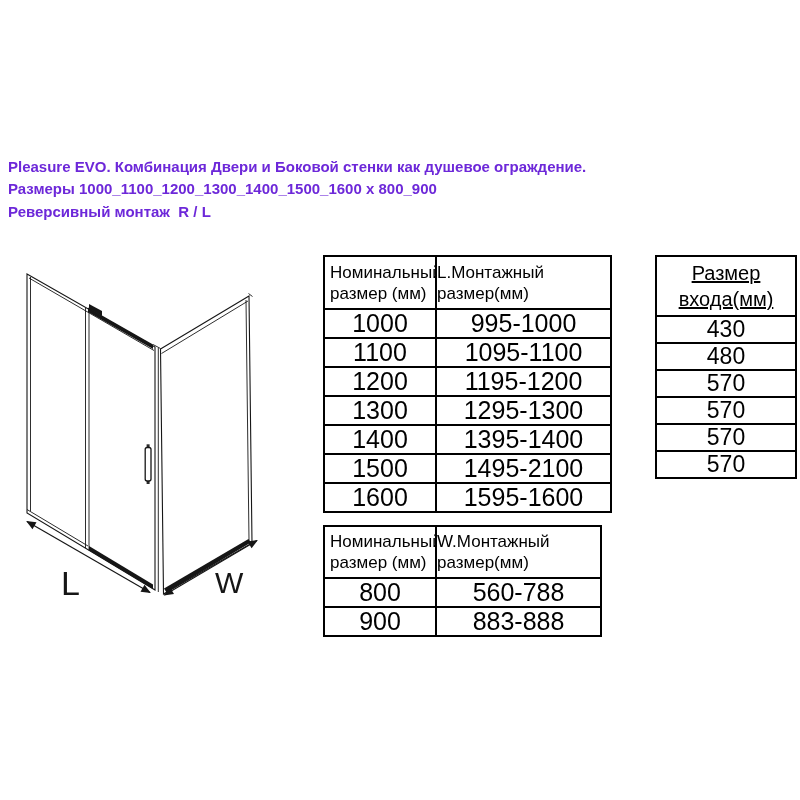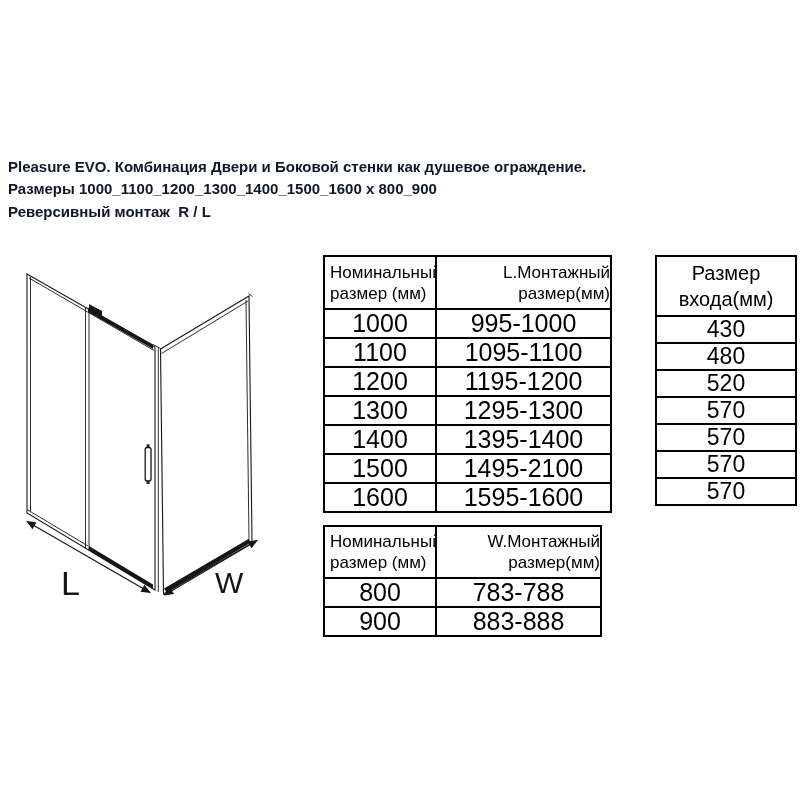--- a/index.html
+++ b/index.html
@@ -1,41 +1,41 @@
 <!DOCTYPE html>
 <html><head>
 <meta charset="utf-8">
 <style>
   html,body{margin:0;padding:0;background:#fff;}
   .page{position:relative;width:800px;height:800px;background:#fff;overflow:hidden;
         font-family:"Liberation Sans","DejaVu Sans",sans-serif;color:#000;}
   
   .header{position:absolute;left:8px;top:156px;}
-  .hline{font-size:15px;font-weight:bold;line-height:22.4px;white-space:pre;color:#0f172a;}
+  .hline{font-size:15px;font-weight:bold;line-height:22.4px;white-space:pre;color:#6d28d9;}
   
   .diagram{position:absolute;left:0;top:250px;}
   .ln{fill:none;stroke:#161616;stroke-width:1.1;}
   .thin{fill:none;stroke:#161616;stroke-width:0.9;}
   .fillb{fill:#161616;stroke:none;}
   .arrow{fill:none;stroke:#161616;stroke-width:1.2;}
   .handle{fill:#fff;stroke:#161616;stroke-width:1.3;}
   .nub{fill:#2a2a2a;stroke:none;}
   .dimtext{fill:#161616;font-family:"Liberation Sans","DejaVu Sans",sans-serif;}
   
   table.t{position:absolute;border-collapse:collapse;table-layout:fixed;background:#fff;}
   table.t td{border:2px solid #000;overflow:hidden;}
   tr.hd td{font-size:17px;line-height:21px;vertical-align:middle;padding:2px 0 2px 0;}
   td.hl{text-align:left;padding-left:5px !important;}
-  td.hc{text-align:right;}
+  td.hc{text-align:left;}
   td.num{font-size:25px;text-align:center;vertical-align:middle;line-height:1;}
   .t1{left:323px;top:255px;width:289px;}
   .t1 tr.hd{height:53px;}
   .t1 tr.dr{height:26.5px;}
   .t2{left:655px;top:255px;width:142px;}
-  .t2 tr.hd{height:60px;}
+  .t2 tr.hd{height:60px;text-decoration:underline;}
   .t2 tr.hd td{font-size:20px;line-height:26px;text-align:center;}
   .t2 tr.dr{height:24.6px;}
   .t2 td.num{font-size:23px;}
   .t3{left:323px;top:525px;width:279px;}
   .t3 tr.hd{height:52px;}
   .t3 tr.dr{height:26.5px;padding-left:32px;}
 </style>
 </head>
 <body>
 
@@ -141,23 +141,20 @@
         <div>входа(мм)</div>
       </td>
     </tr>
     <tr class="dr">
       <td class="num">430</td>
     </tr>
     <tr class="dr">
       <td class="num">480</td>
     </tr>
     <tr class="dr">
-      <td class="num">520</td>
-    </tr>
-    <tr class="dr">
       <td class="num">570</td>
     </tr>
     <tr class="dr">
       <td class="num">570</td>
     </tr>
     <tr class="dr">
       <td class="num">570</td>
     </tr>
     <tr class="dr">
       <td class="num">570</td>
@@ -176,21 +173,21 @@
         <div>Номинальный</div>
         <div>размер (мм)</div>
       </td>
       <td class="hc">
         <div>W.Монтажный</div>
         <div>размер(мм)</div>
       </td>
     </tr>
     <tr class="dr">
       <td class="num">800</td>
-      <td class="num">783-788</td>
+      <td class="num">560-788</td>
     </tr>
     <tr class="dr">
       <td class="num">900</td>
       <td class="num">883-888</td>
     </tr>
   </tbody>
     </table>
 
 </div>
 

